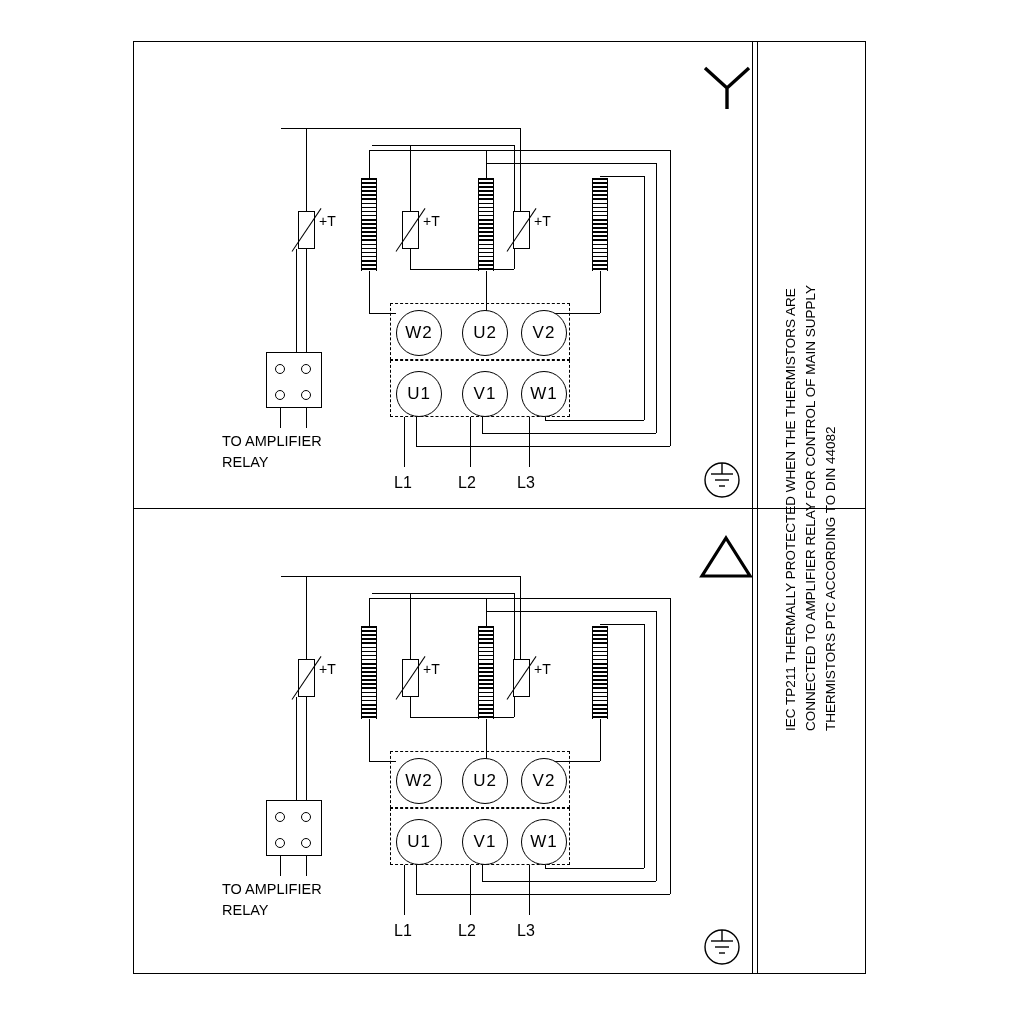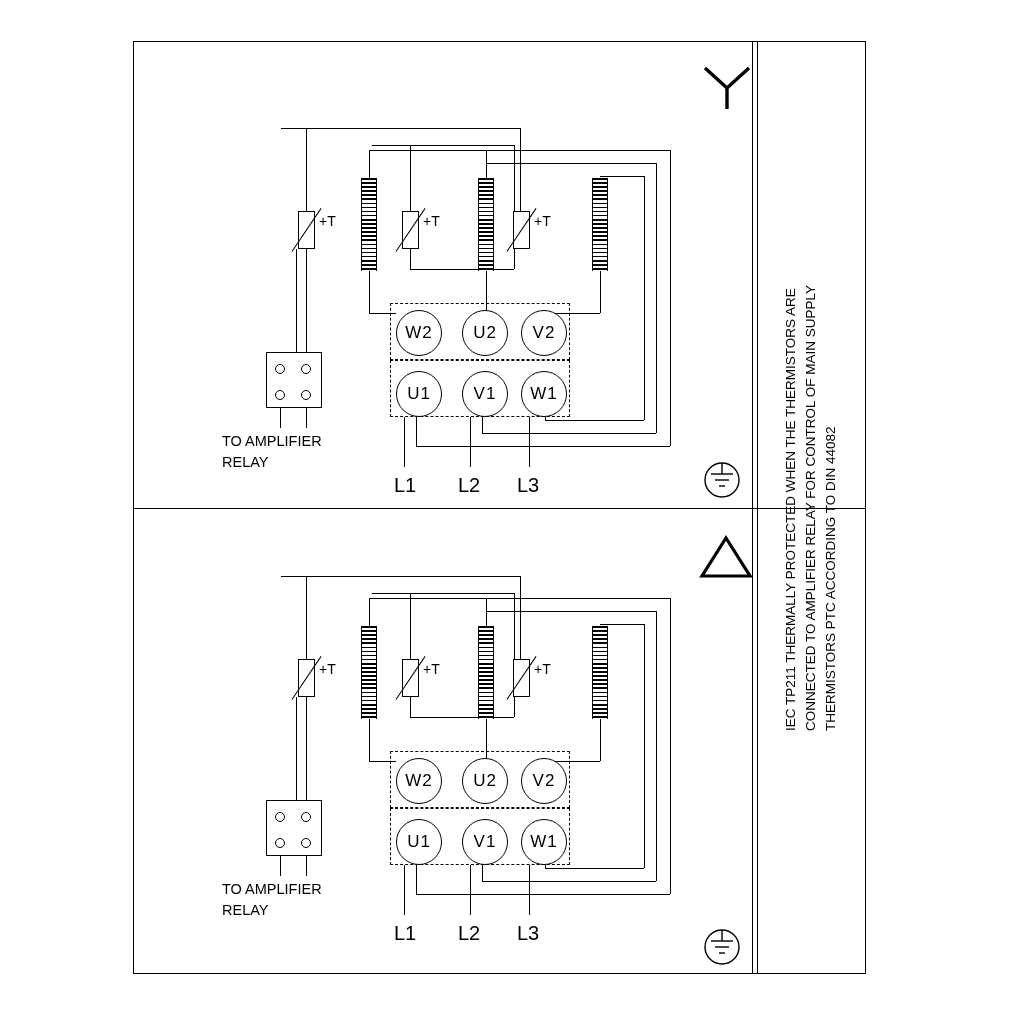--- a/index.html
+++ b/index.html
@@ -139,21 +139,21 @@
     background: #fff;
     z-index: 4;
   }
   .txt {
     position: absolute;
     font-size: 14.5px;
     white-space: nowrap;
   }
   .phase {
     position: absolute;
-    font-size: 20px;
+    font-size: 16px;
   }
   .note-block {
     position: absolute;
     left: 757px;
     top: 41px;
     width: 109px;
     height: 933px;
     display: flex;
     align-items: center;
     justify-content: center;

